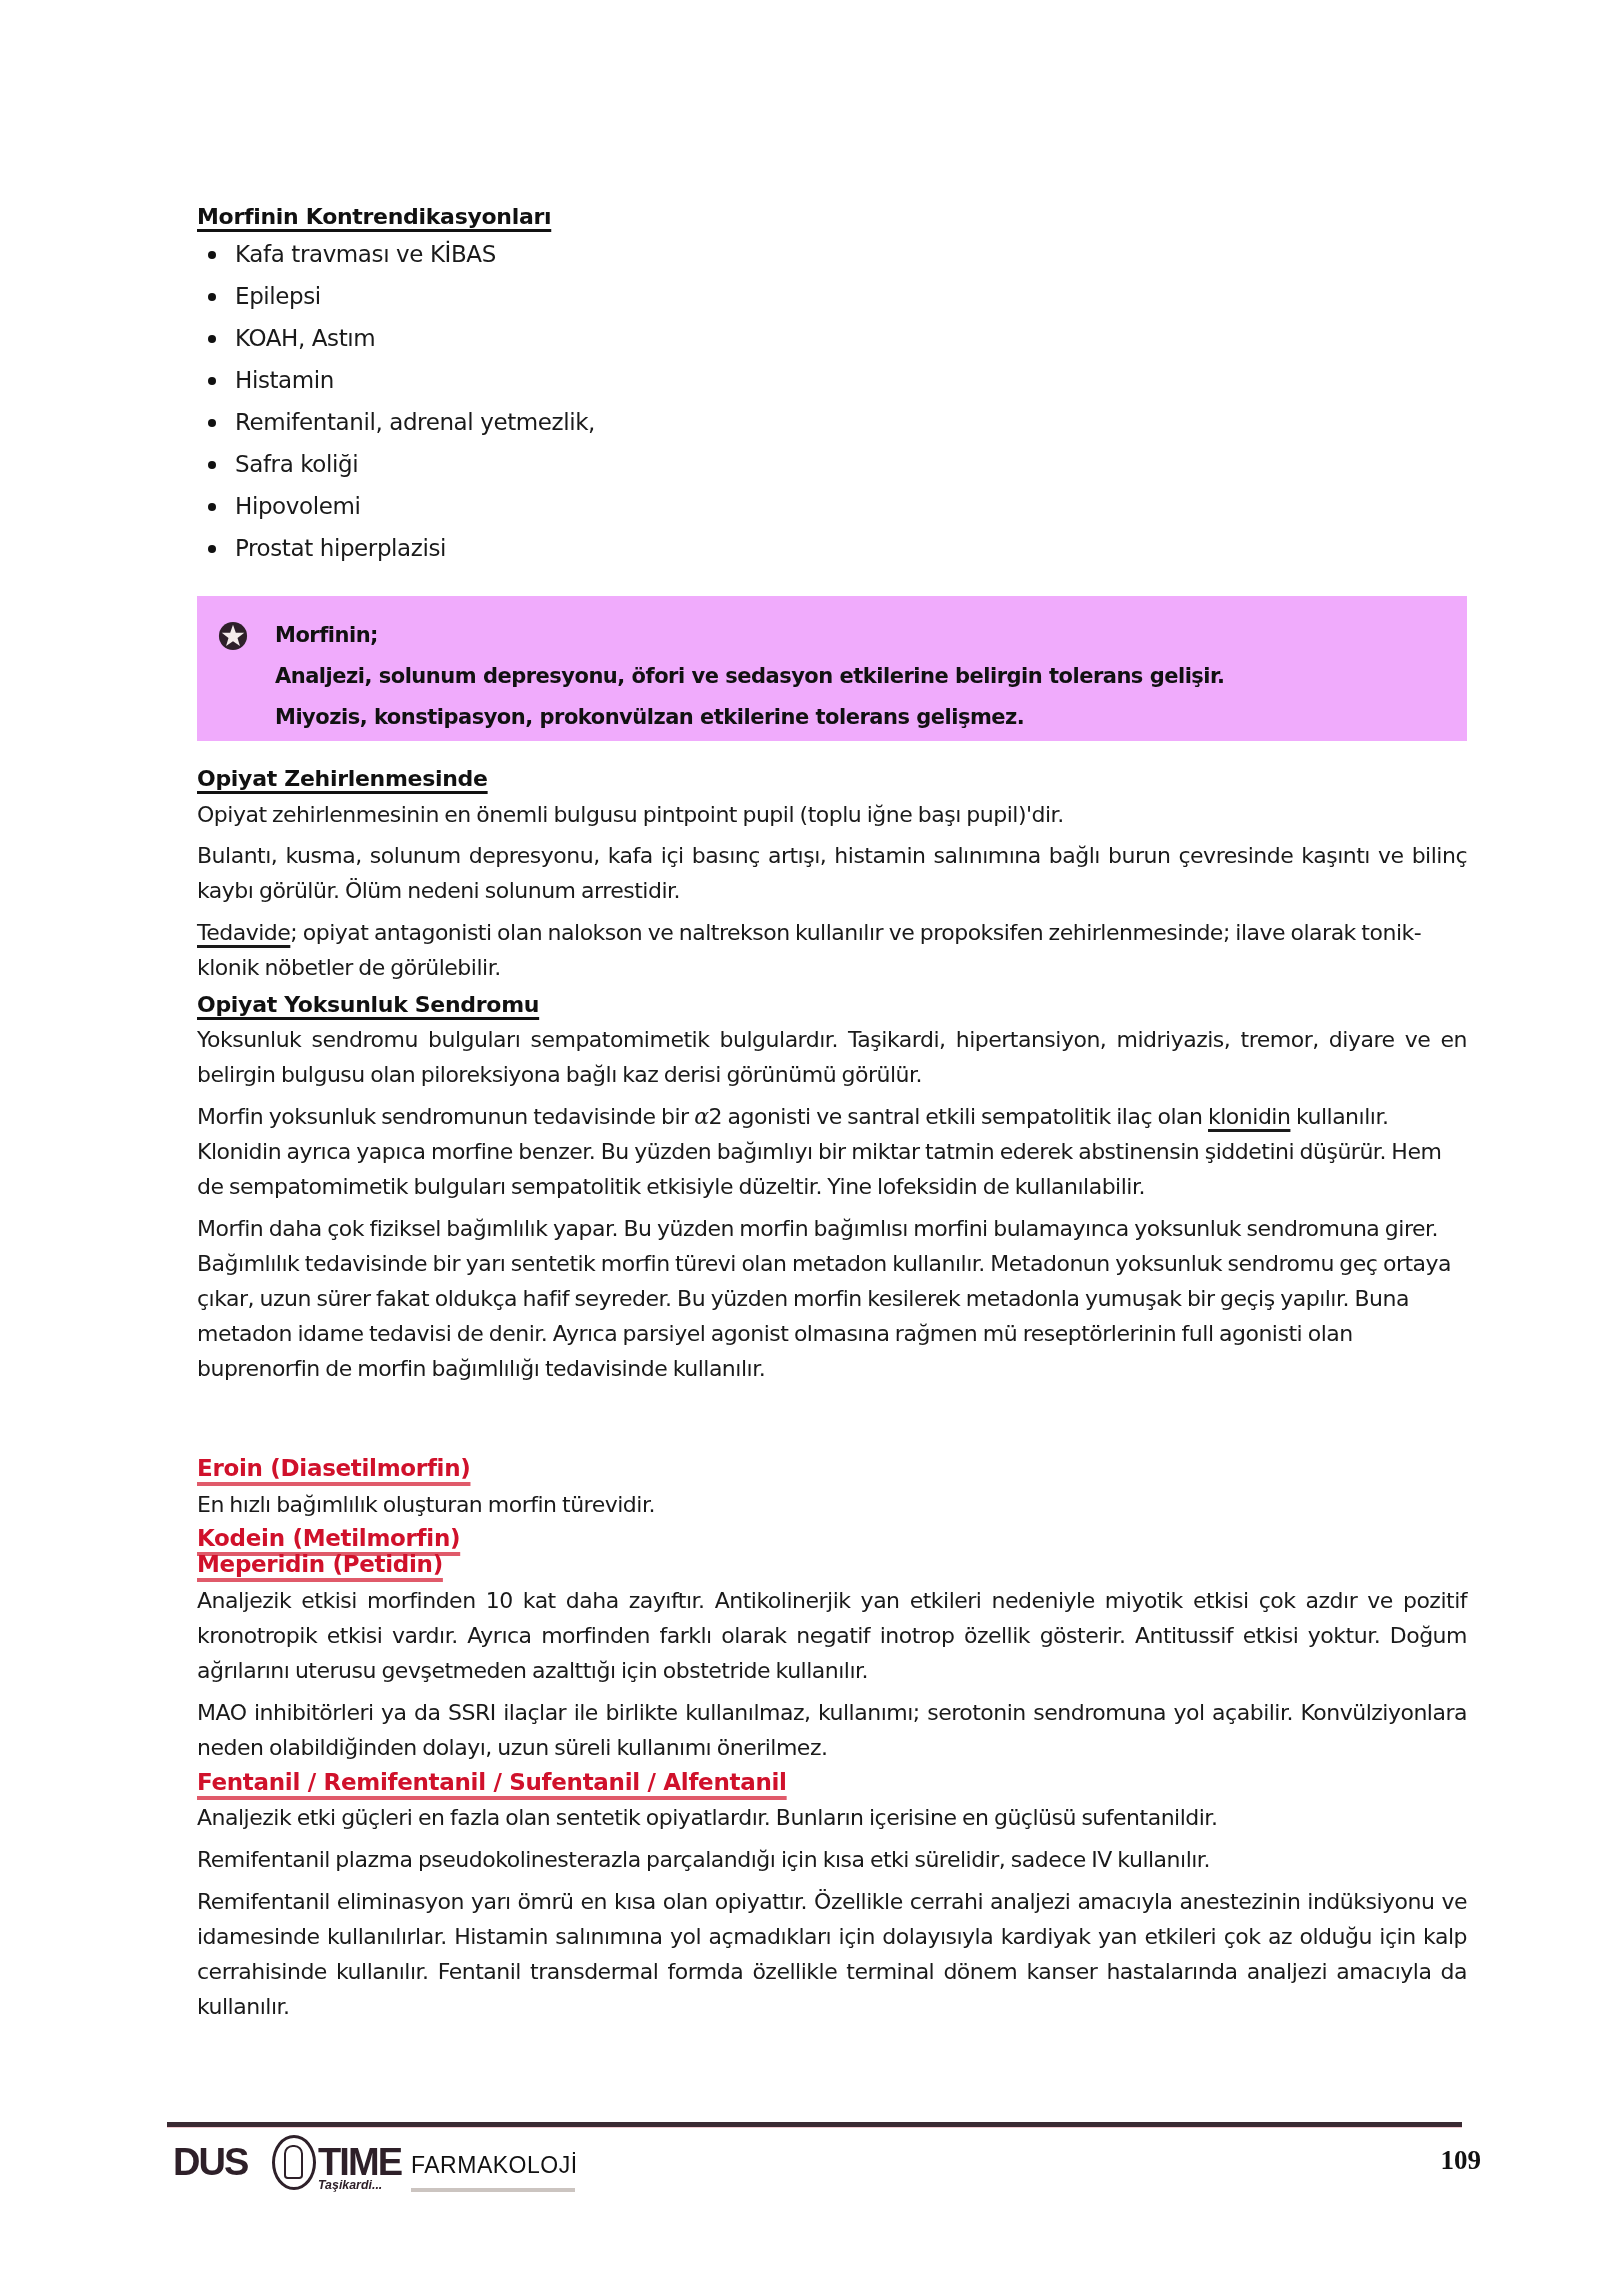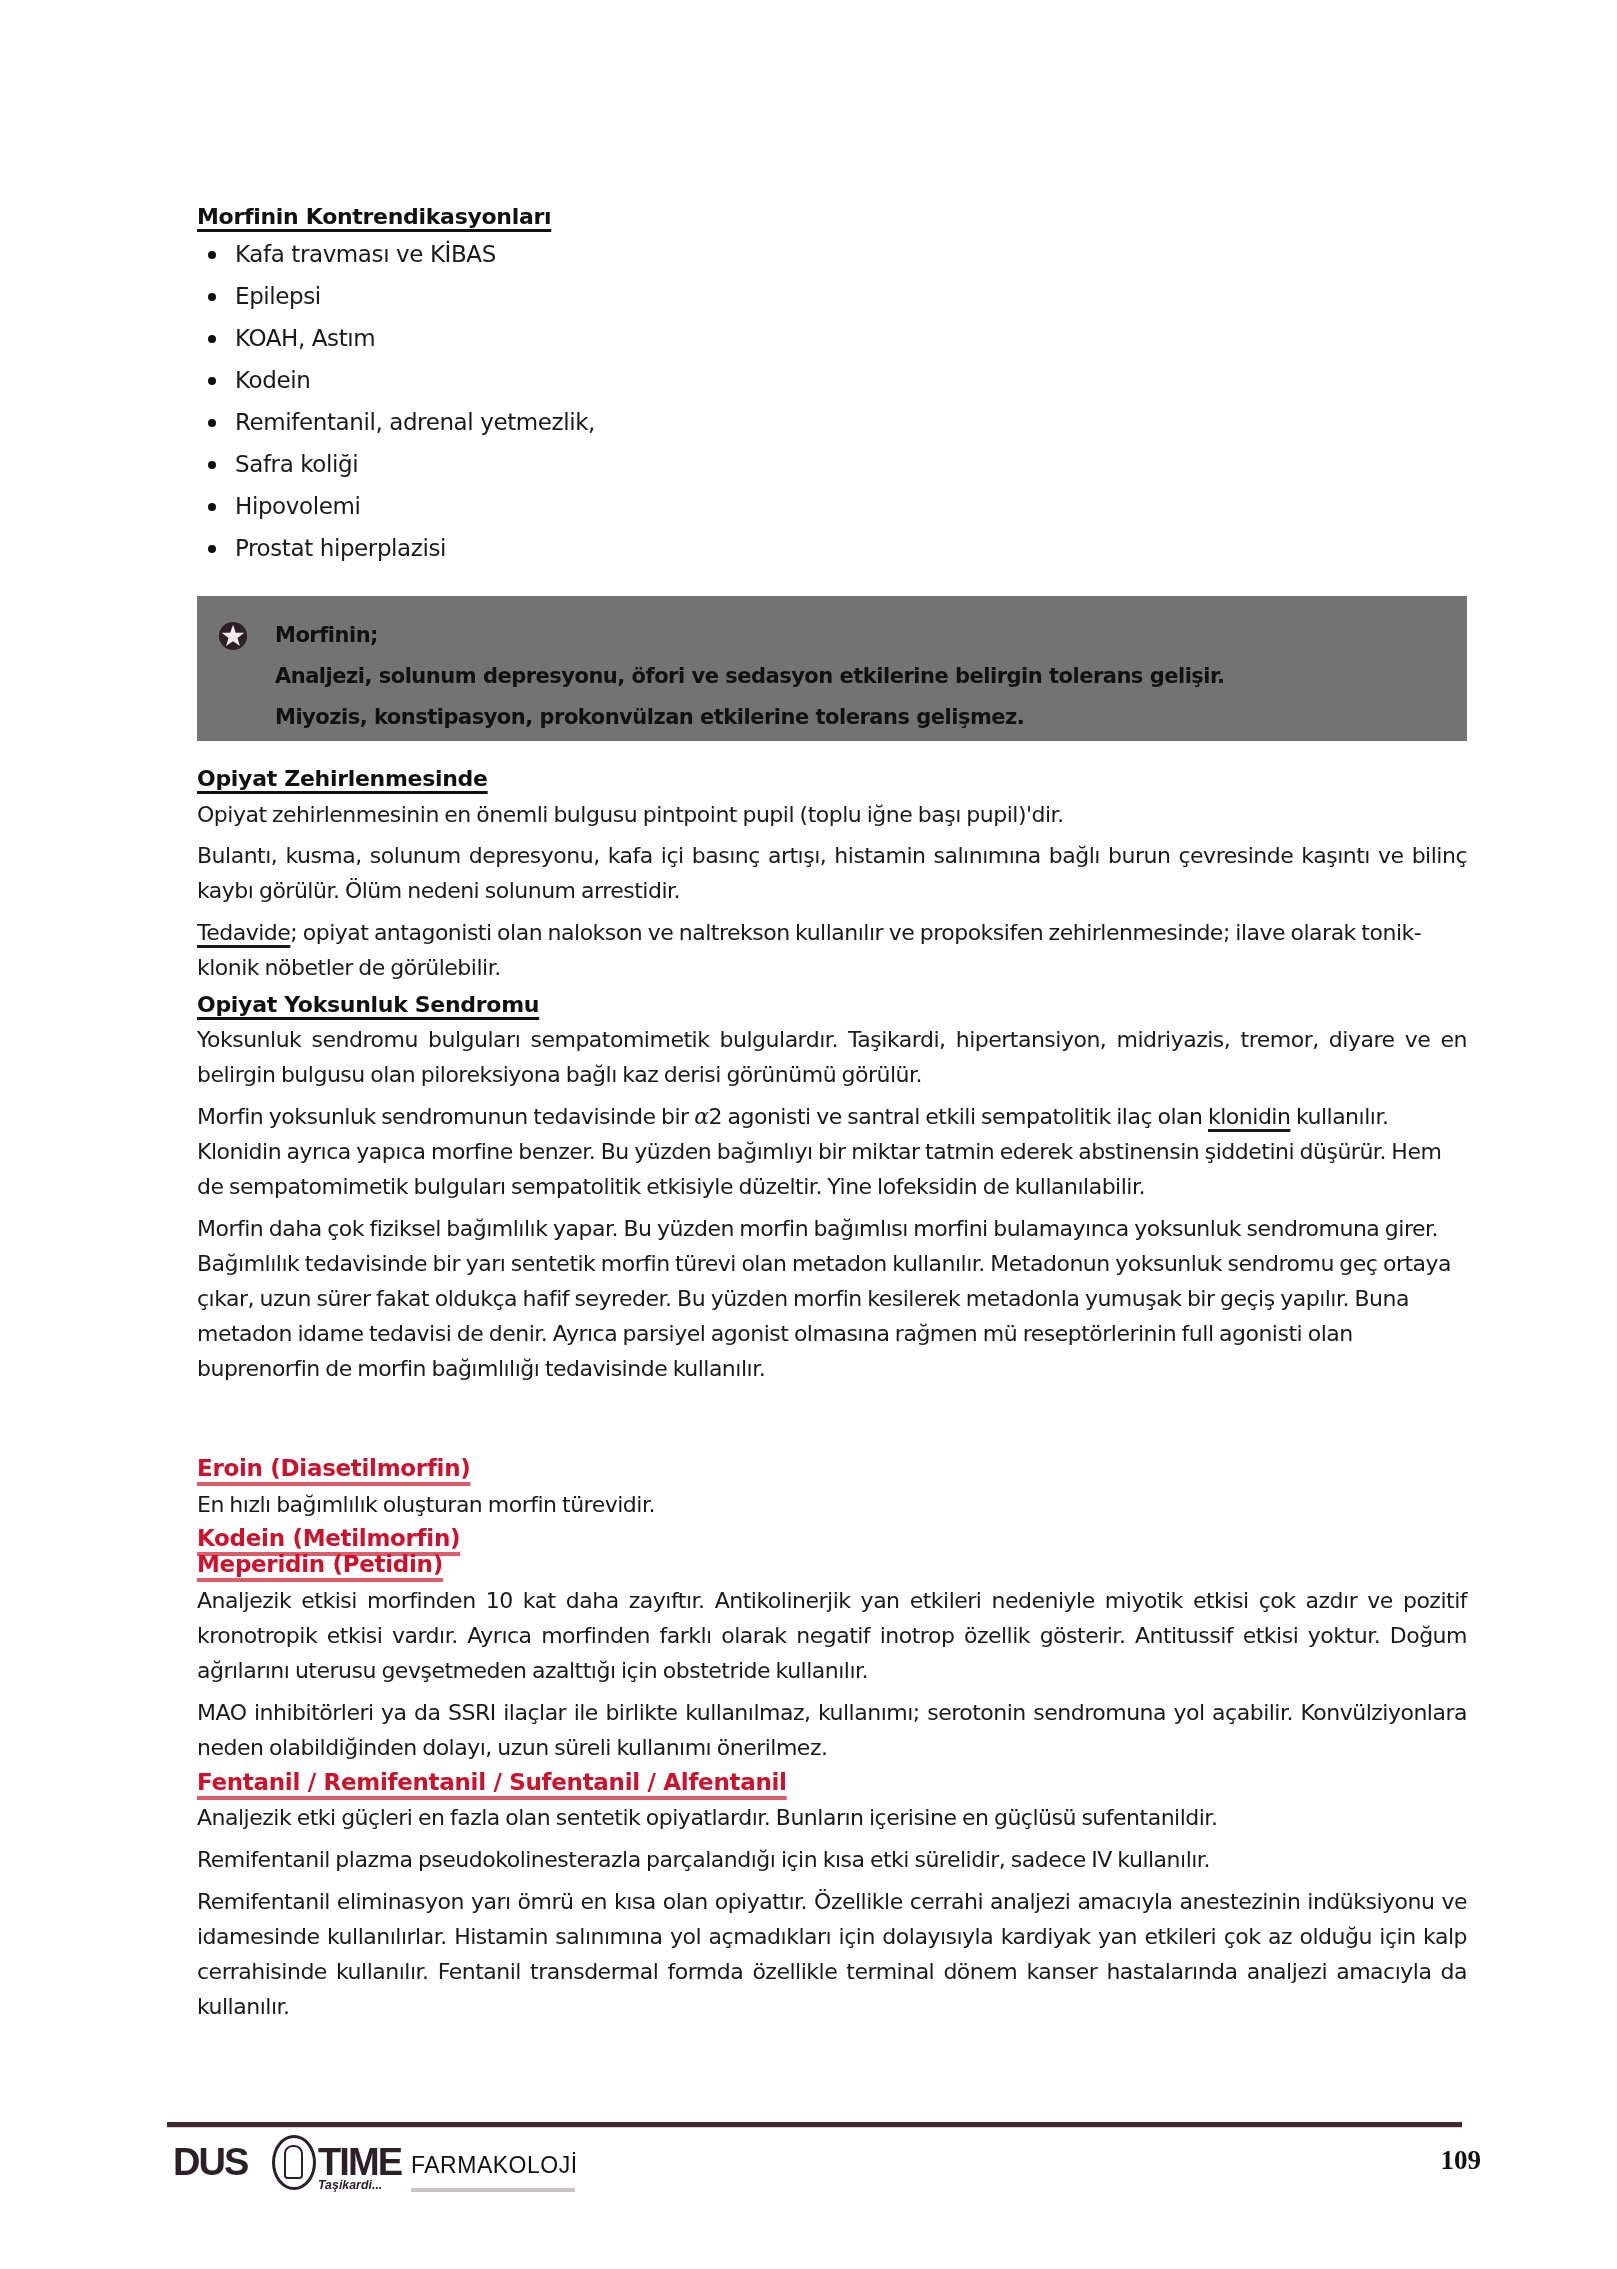--- a/index.html
+++ b/index.html
@@ -11,21 +11,21 @@
     .red-head { font-weight: bold; font-size: 23px; color: #d0112b; text-decoration: underline;
                 text-decoration-color: #e05a6a; text-decoration-thickness: 3.8px; text-underline-offset: 5.7px; letter-spacing: -0.3px; }
     p { margin: 0; font-size: 22px; line-height: 35px; letter-spacing: -0.5px; word-spacing: -1px; }
     p.j { text-align: justify; }
     .mb { margin-bottom: 6.7px; }
     b { font-weight: normal; }
     .ul { text-decoration: underline; text-decoration-thickness: 2.9px; text-underline-offset: 4.8px; }
     ul.bullets { list-style: none; margin: 0; padding: 0; }
     ul.bullets li { position: relative; padding-left: 38px; font-size: 23px; line-height: 42px; letter-spacing: -0.4px; }
     ul.bullets li::before { content: ""; position: absolute; left: 10.5px; top: 18px; width: 8.6px; height: 8.6px; border-radius: 50%; background: #111; }
-    .note { position: absolute; left: 197px; top: 596px; width: 1270px; height: 145px; background: #737373; }
+    .note { position: absolute; left: 197px; top: 596px; width: 1270px; height: 145px; background: #f0abfc; }
     .note .star { position: absolute; left: 21px; top: 25px; width: 30px; height: 30px; }
     .note .lines { position: absolute; left: 78px; top: 19px; }
     .note .lines div { font-weight: bold; font-size: 21px; line-height: 41px; letter-spacing: -0.5px; color: #111; }
     .footer-rule { position: absolute; left: 167px; top: 2122px; width: 1295px; height: 4.8px; background: #3a2b33; box-shadow: 0 1px 0 #f3c9cf; }
     .logo { position: absolute; left: 173px; top: 2135px; width: 228px; height: 57px; }
     .logo .txt { position: absolute; top: 5.7px; font-weight: bold; font-size: 38px; color: #2e2029; letter-spacing: -1.9px; font-family: "Liberation Sans", sans-serif; }
     .logo .tooth { position: absolute; left: 99px; top: 0; width: 44px; height: 55px; border-radius: 50%; border: 3.8px solid #2e2029; box-sizing: border-box; background: #fff; }
     .logo .tooth::after { content: ""; position: absolute; left: 8.6px; top: 6.7px; width: 19px; height: 34px; border-radius: 8.6px 8.6px 3.8px 3.8px; border: 2.9px solid #2e2029; border-top-width: 2.9px; box-sizing: border-box; }
     .logo .slogan { position: absolute; left: 145px; top: 43px; font-size: 12.4px; font-style: italic; font-weight: bold; color: #2e2029; font-family: "Liberation Sans", sans-serif; }
     .subject { position: absolute; left: 411px; top: 2152px; font-size: 23px; color: #111; letter-spacing: 0.5px; font-family: "Liberation Sans", sans-serif; }
@@ -34,21 +34,21 @@
   </style>
 </head>
 <body>
 
 <div class="page" style="top:204px;">
   <div class="u-head">Morfinin Kontrendikasyonları</div>
   <ul class="bullets" style="margin-top:3.8px;">
     <li>Kafa travması ve KİBAS</li>
     <li>Epilepsi</li>
     <li>KOAH, Astım</li>
-    <li>Kodein</li>
+    <li>Histamin</li>
     <li>Remifentanil, adrenal yetmezlik,</li>
     <li>Safra koliği</li>
     <li>Hipovolemi</li>
     <li>Prostat hiperplazisi</li>
   </ul>
 </div>
 
 <div class="note">
   <svg class="star" viewBox="0 0 32 32">
     <circle cx="16" cy="16" r="15" fill="#2e2029"></circle>

